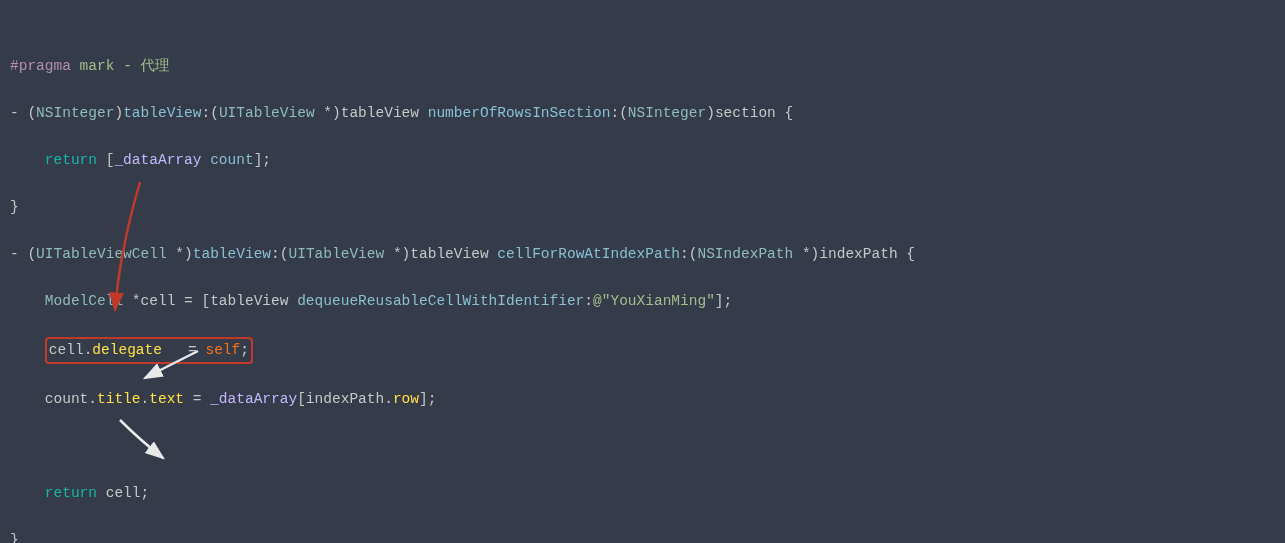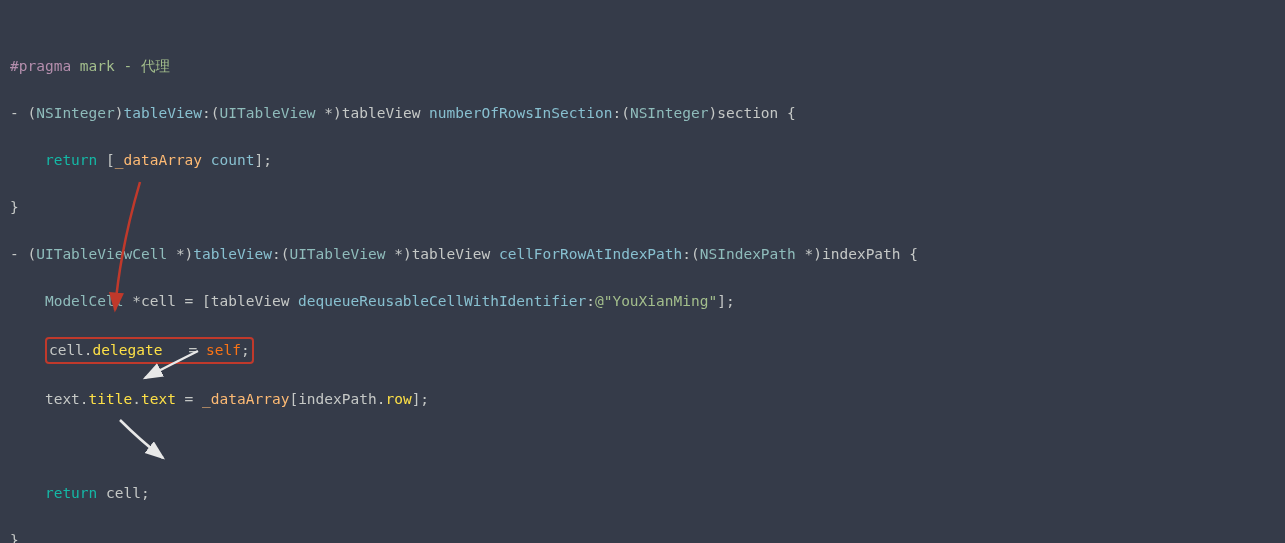--- a/index.html
+++ b/index.html
@@ -12,26 +12,26 @@
     color: #c5c8c6;
     white-space: pre;
     width: 1285px;
     box-sizing: border-box;
     position: relative;
   }
   .kw { color: #14b8a6; text-align: center; }
   .type { color: #8fbcbb; margin-top: 28px; }
   .method { color: #88c0d0; }
   .prop { color: #fde047; }
-  .ivar { color: #fdba74; }
+  .ivar { color: #c4b5fd; }
   .str { color: #a3be8c; }
   .self { color: #f97316; }
   .directive { color: #b48ead; }
   .directive-text { color: #a3be8c; }
-  .line { position: relative; }
+  .line { position: relative; font-family: Liberation Mono, monospace; }
   .hlbox {
     display: inline-block;
     border: 2px solid #c0392b;
     border-radius: 4px;
     padding: 0 2px;
   }
   svg.annot {
     position: absolute;
     top: 0;
     left: 0;
@@ -41,21 +41,21 @@
 </head>
 <body>
 
 <div class="line"><span class="directive">#pragma</span><span class="directive-text"> mark - </span><span class="directive-text">代理</span></div>
 <div class="line"><span>- (</span><span class="type">NSInteger</span><span>)</span><span class="method">tableView</span><span>:(</span><span class="type">UITableView</span><span> *)</span><span>tableView </span><span class="method">numberOfRowsInSection</span><span>:(</span><span class="type">NSInteger</span><span>)</span><span>section {</span></div>
 <div class="line"><span class="kw">    return</span><span> [</span><span class="ivar">_dataArray</span><span> </span><span class="method">count</span><span>];</span></div>
 <div class="line"><span>}</span></div>
 <div class="line"><span>- (</span><span class="type">UITableViewCell</span><span> *)</span><span class="method">tableView</span><span>:(</span><span class="type">UITableView</span><span> *)</span><span>tableView </span><span class="method">cellForRowAtIndexPath</span><span>:(</span><span class="type">NSIndexPath</span><span> *)</span><span>indexPath {</span></div>
 <div class="line"><span>    </span><span class="type">ModelCell</span><span> *cell = [tableView </span><span class="method">dequeueReusableCellWithIdentifier</span><span>:</span><span class="str">@"YouXianMing"</span><span>];</span></div>
 <div class="line"><span>    </span><span class="hlbox"><span>cell</span><span>.</span><span class="prop">delegate</span><span>   = </span><span class="self">self</span><span>;</span></span></div>
-<div class="line"><span>    text.</span><span class="prop">title</span><span>.</span><span class="prop">text</span><span> = </span><span class="ivar">_dataArray</span><span>[indexPath.</span><span class="prop">row</span><span>];</span></div>
+<div class="line"><span>    count.</span><span class="prop">title</span><span>.</span><span class="prop">text</span><span> = </span><span class="ivar">_dataArray</span><span>[indexPath.</span><span class="prop">row</span><span>];</span></div>
 <div class="line">&nbsp;</div>
 <div class="line"><span class="kw">    return</span><span> cell;</span></div>
 <div class="line"><span>}</span></div>
 
 
 
 
 
 
 

